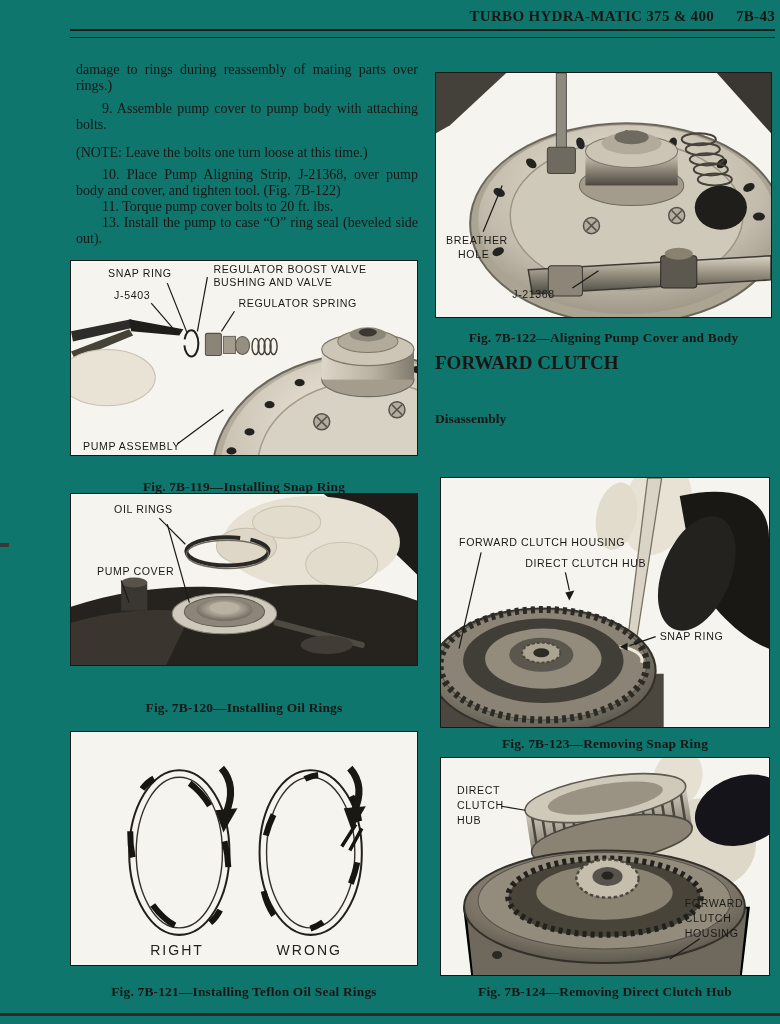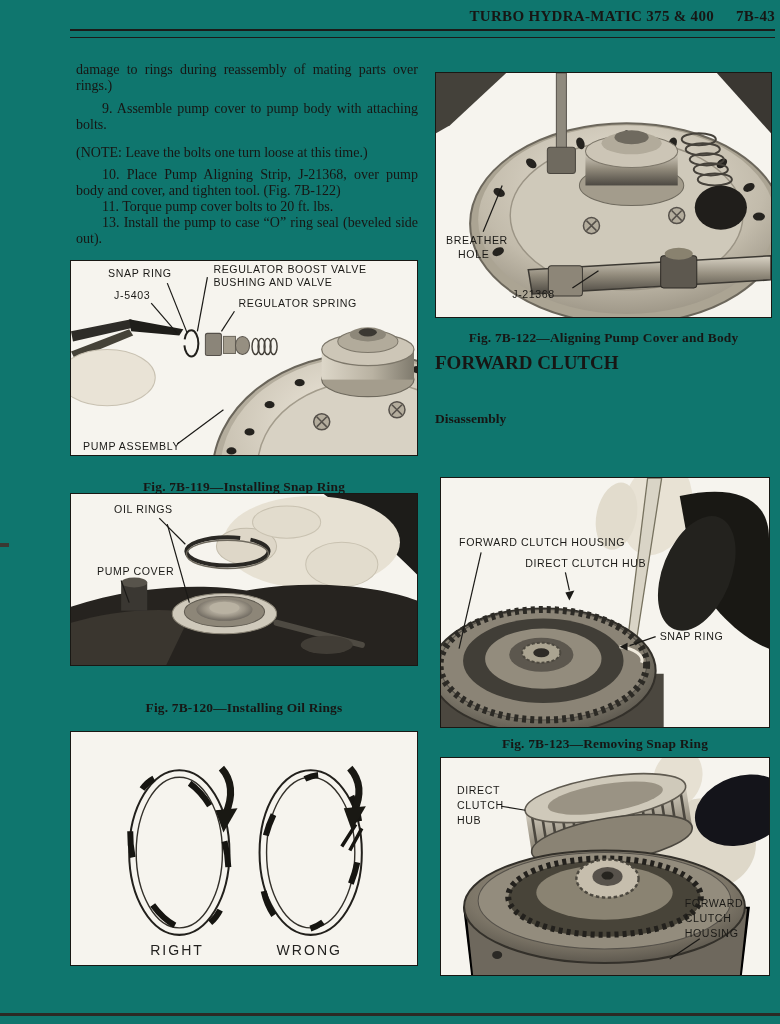--- a/index.html
+++ b/index.html
@@ -168,20 +168,21 @@
         <ellipse cx="239" cy="120" rx="44" ry="75" fill="none" stroke="#33302a" stroke-width="1.4"></ellipse>
         <ellipse cx="239" cy="120" rx="47.5" ry="78.5" fill="none" stroke="#161511" stroke-width="6" stroke-dasharray="22 48 14 42 26 56" transform="rotate(12 239 120)"></ellipse>
         <path d="M284,92 l-14,22 M290,96 l-12,22" stroke="#161511" stroke-width="3.5"></path>
         <path d="M278,36 q16,18 4,44" fill="none" stroke="#191813" stroke-width="7"></path>
         <polygon points="272,76 294,74 280,98" fill="#191813"></polygon>
       </g>
       <text class="flb" x="79" y="222">RIGHT</text>
       <text class="flb" x="205" y="222">WRONG</text>
     </svg>
   </div>
+  <div class="caption" style="left:70px;top:984px;width:348px">Fig. 7B-121—Installing Teflon Oil Seal Rings</div>
 
   <div class="figure" style="left:435px;top:72px;width:337px;height:246px">
     <svg viewBox="0 0 334 243" preserveAspectRatio="none">
       <defs>
         <radialGradient id="g122d" cx="48%" cy="32%" r="78%">
           <stop offset="0%" stop-color="#e9e3d6"></stop>
             <stop offset="62%" stop-color="#c2bbab"></stop>
             <stop offset="100%" stop-color="#8e8778"></stop>
         </radialGradient>
         <linearGradient id="g122s" x1="0" y1="0" x2="0" y2="1">
@@ -342,16 +343,17 @@
       <line class="leader" x1="60" y1="48" x2="84" y2="52"></line>
       <line class="leader" x1="258" y1="180" x2="228" y2="200"></line>
       <text class="fl" x="16" y="36">DIRECT</text>
       <text class="fl" x="16" y="51">CLUTCH</text>
       <text class="fl" x="16" y="66">HUB</text>
       <text class="fl" x="243" y="148">FORWARD</text>
       <text class="fl" x="243" y="163">CLUTCH</text>
       <text class="fl" x="243" y="178">HOUSING</text>
     </svg>
   </div>
+  <div class="caption" style="left:440px;top:984px;width:330px">Fig. 7B-124—Removing Direct Clutch Hub</div>
 
   <div class="scan-dash"></div>
   <div class="bottom-rule"></div>
 </div>
 
 </body></html>

